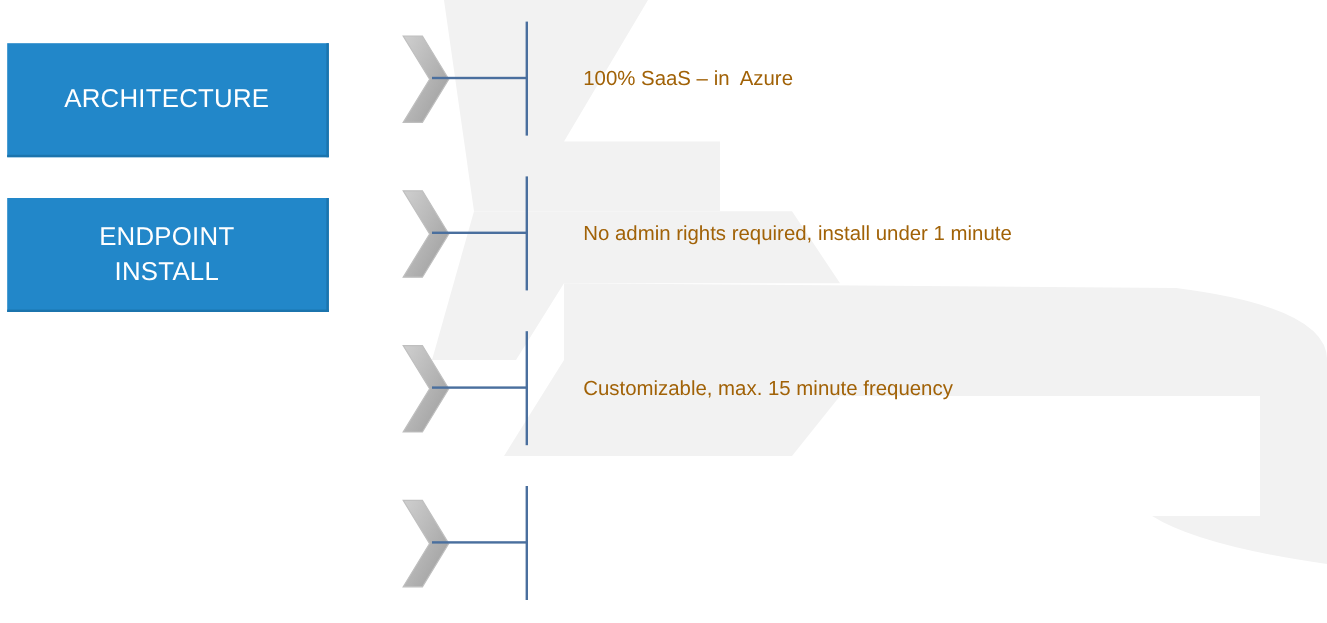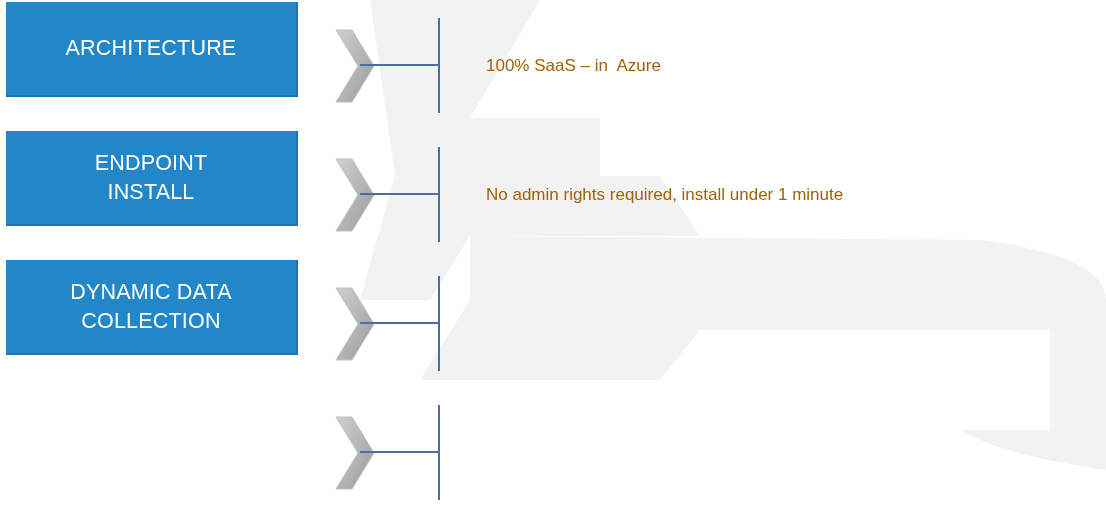--- a/index.html
+++ b/index.html
@@ -34,22 +34,22 @@
   }
   .row-1 { top: 0px; }
   .row-2 { top: 129px; }
   .row-3 { top: 258px; }
   .row-4 { top: 387px; }
 
   
   .stage-box {
     position: absolute;
     left: 6px;
-    top: 2px;
-    width: 292px;
+    top: 36px;
+    width: 268px;
     height: 95px;
     background: #2287c9;
     border-bottom: 2px solid #1b74ad;
     border-right: 2px solid #1b74ad;
     box-sizing: border-box;
     display: flex;
     align-items: center;
     justify-content: center;
     text-align: center;
   }
@@ -172,41 +172,38 @@
 
     <div class="connector">
       <div class="conn-h"></div>
       <div class="conn-v"></div>
     </div>
 
     <div class="desc">No admin rights required, install under 1 minute</div>
   </div>
 
   <div class="row row-3">
-    <div class="stage-box">
-      <span class="stage-label">DYNAMIC DATA
-COLLECTION</span>
-    </div>
 
     <svg class="chevron" viewBox="0 0 46 76" aria-hidden="true">
       <defs>
         <linearGradient id="chevGrad3" x1="0" y1="0" x2="1" y2="1">
           <stop offset="0%" stop-color="#cfcfcf"></stop>
           <stop offset="55%" stop-color="#b3b3b3"></stop>
           <stop offset="100%" stop-color="#9a9a9a"></stop>
         </linearGradient>
       </defs>
       <polygon points="4,2 20,2 42,38 20,74 4,74 26,38" fill="url(#chevGrad3)" stroke="#bfbfbf" stroke-width="1"></polygon>
     </svg>
 
     <div class="connector">
       <div class="conn-h"></div>
       <div class="conn-v"></div>
     </div>
 
+    <div class="desc">Customizable, max. 15 minute frequency</div>
   </div>
 
   <div class="row row-4">
 
     <svg class="chevron" viewBox="0 0 46 76" aria-hidden="true">
       <defs>
         <linearGradient id="chevGrad4" x1="0" y1="0" x2="1" y2="1">
           <stop offset="0%" stop-color="#cfcfcf"></stop>
           <stop offset="55%" stop-color="#b3b3b3"></stop>
           <stop offset="100%" stop-color="#9a9a9a"></stop>

